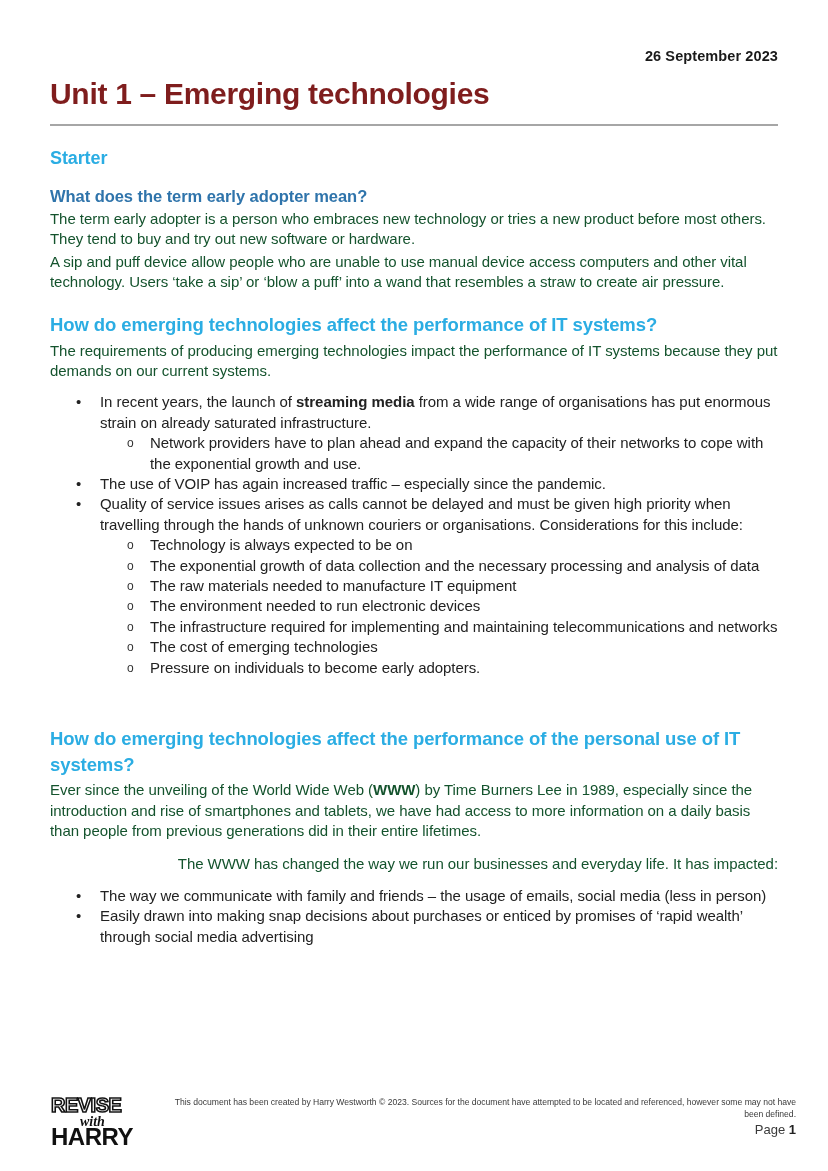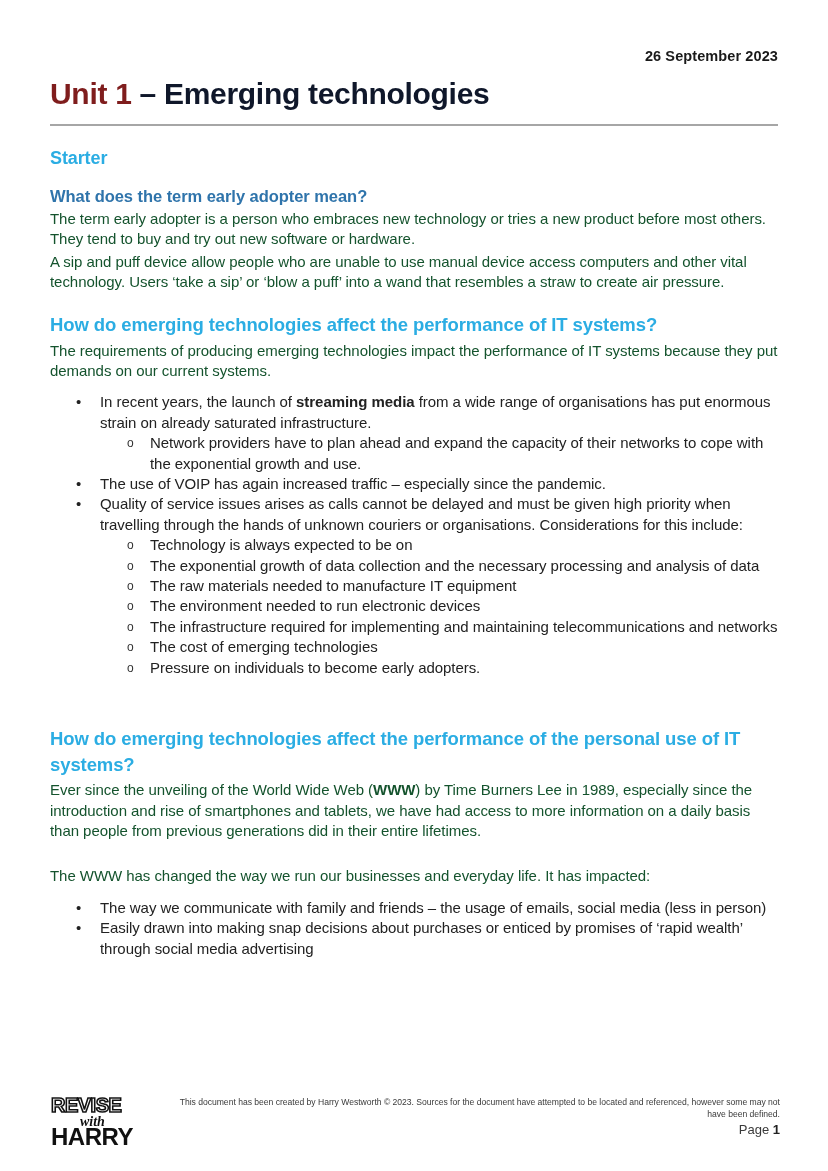--- a/index.html
+++ b/index.html
@@ -38,21 +38,21 @@
     font-weight: bold;
     letter-spacing: -0.3px;
     line-height: 1.1;
     color: #111111;
     white-space: nowrap;
   }
   .doc-title .unit {
     color: #7f1d1d;
   }
   .doc-title .dash {
-    color: #0f172a;
+    color: #7f1d1d;
     text-align: center;
   }
   .title-rule {
     margin: 14px 0 0 0;
     height: 2px;
     background: #a6a6a6;
     width: 100%;
   }
 
   
@@ -80,21 +80,22 @@
   }
 
   p.body {
     font-size: 15px;
     line-height: 1.36;
     margin: 2px 0 0 0;
     color: #14532d;
     letter-spacing: -0.05px;
   }
   p.body.gap {
-    margin-top: 24px;
+    margin-top: 12px;
+    text-align: right;
   }
   b, strong { font-weight: bold; }
 
   
   ul.lvl1 {
     list-style: none;
     margin: 11px 0 0 0;
     padding: 0;
   }
   ul.lvl1 > li {
@@ -136,21 +137,21 @@
   ul.lvl1 ul.lvl2 > li { padding-left: 50px; }
   ul.lvl1 ul.lvl2 > li > .bullet-circ { left: 27px; }
 
   
   ul.final { margin-top: 12px; }
 
   
   .footer {
     position: absolute;
     left: 50px;
-    right: 48px;
+    right: 32px;
     bottom: 22px;
     display: flex;
     align-items: flex-start;
     gap: 14px;
   }
   .logo {
     width: 98px;
     flex: 0 0 98px;
     padding-top: 2px;
     user-select: none;

